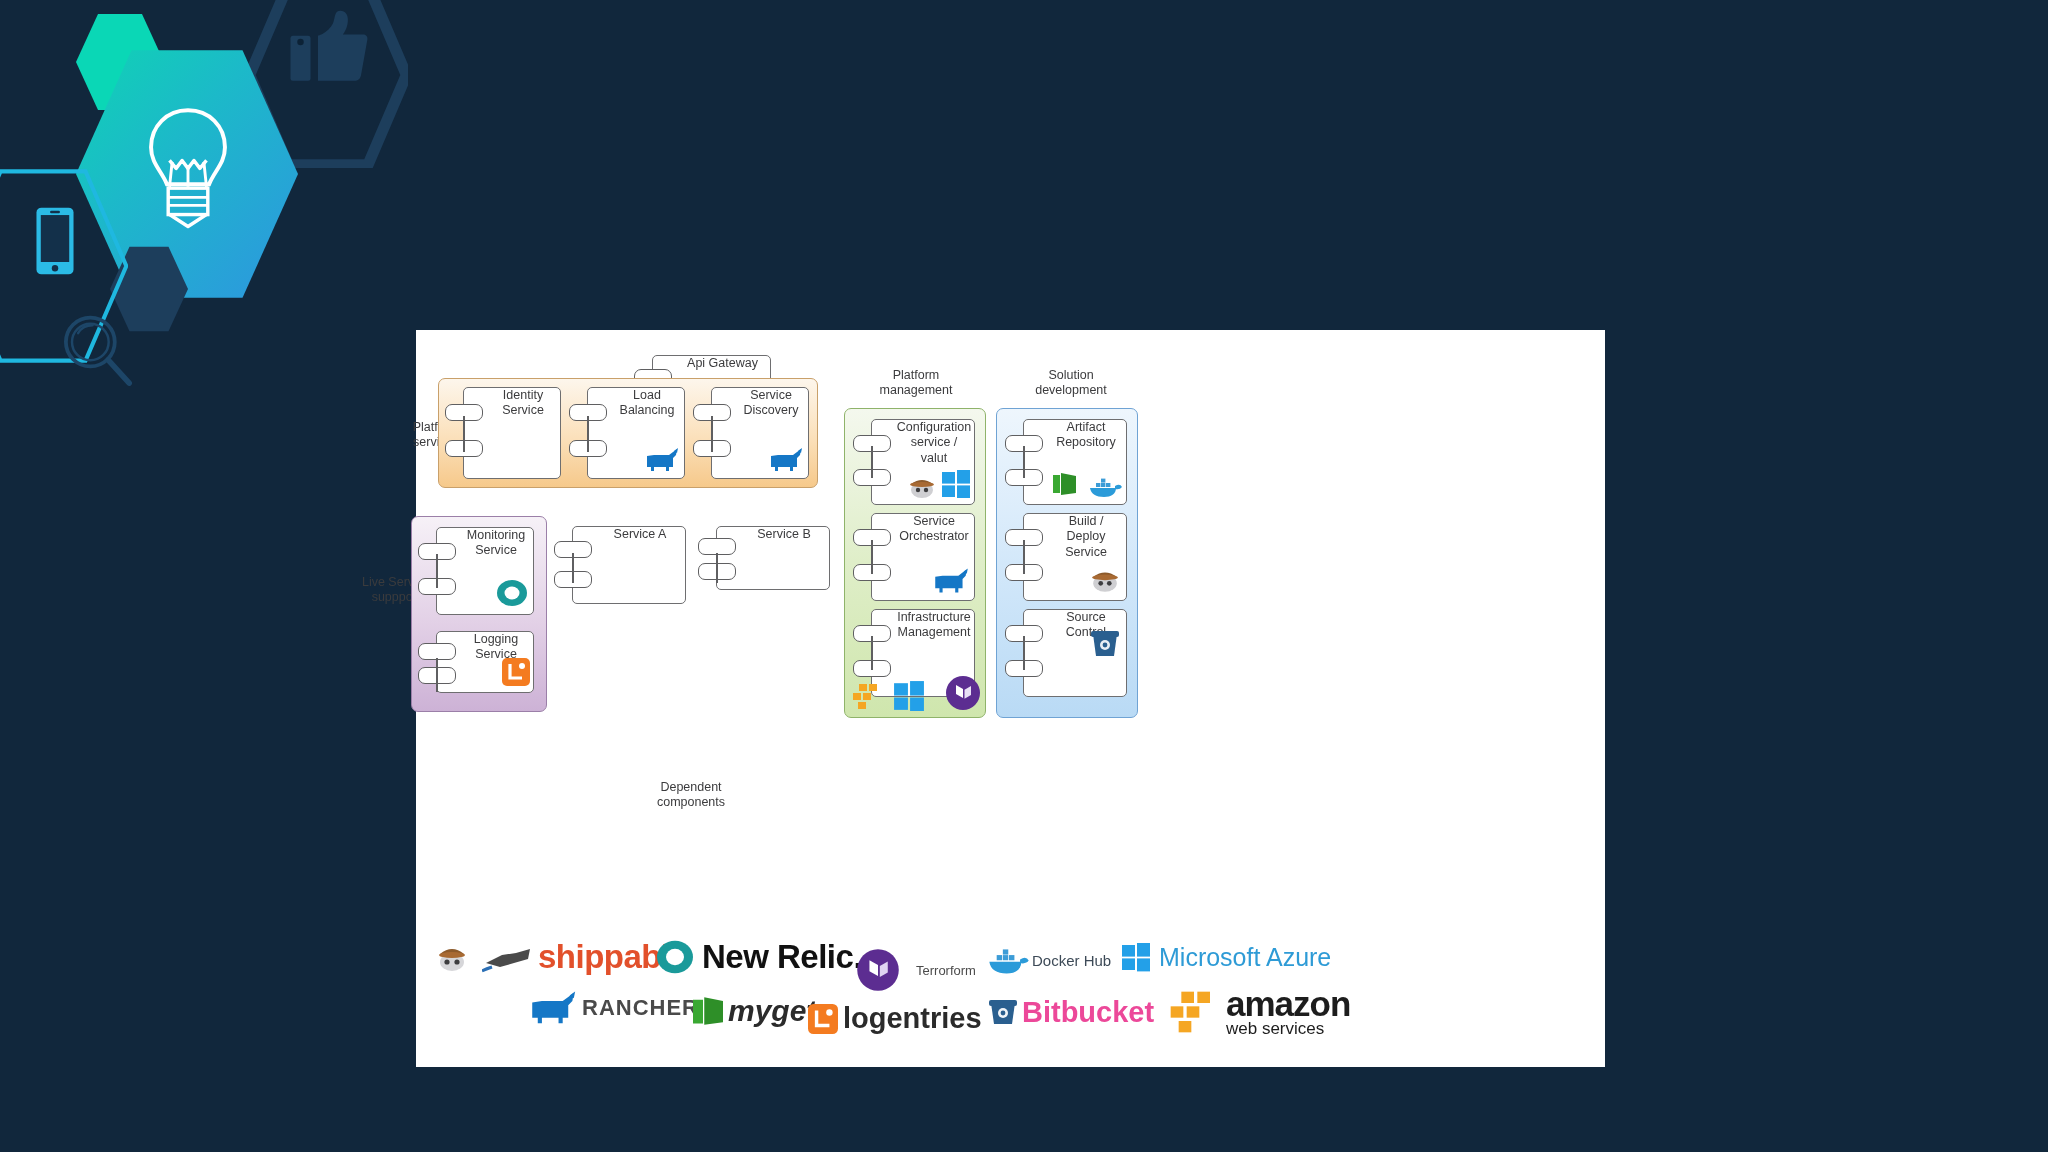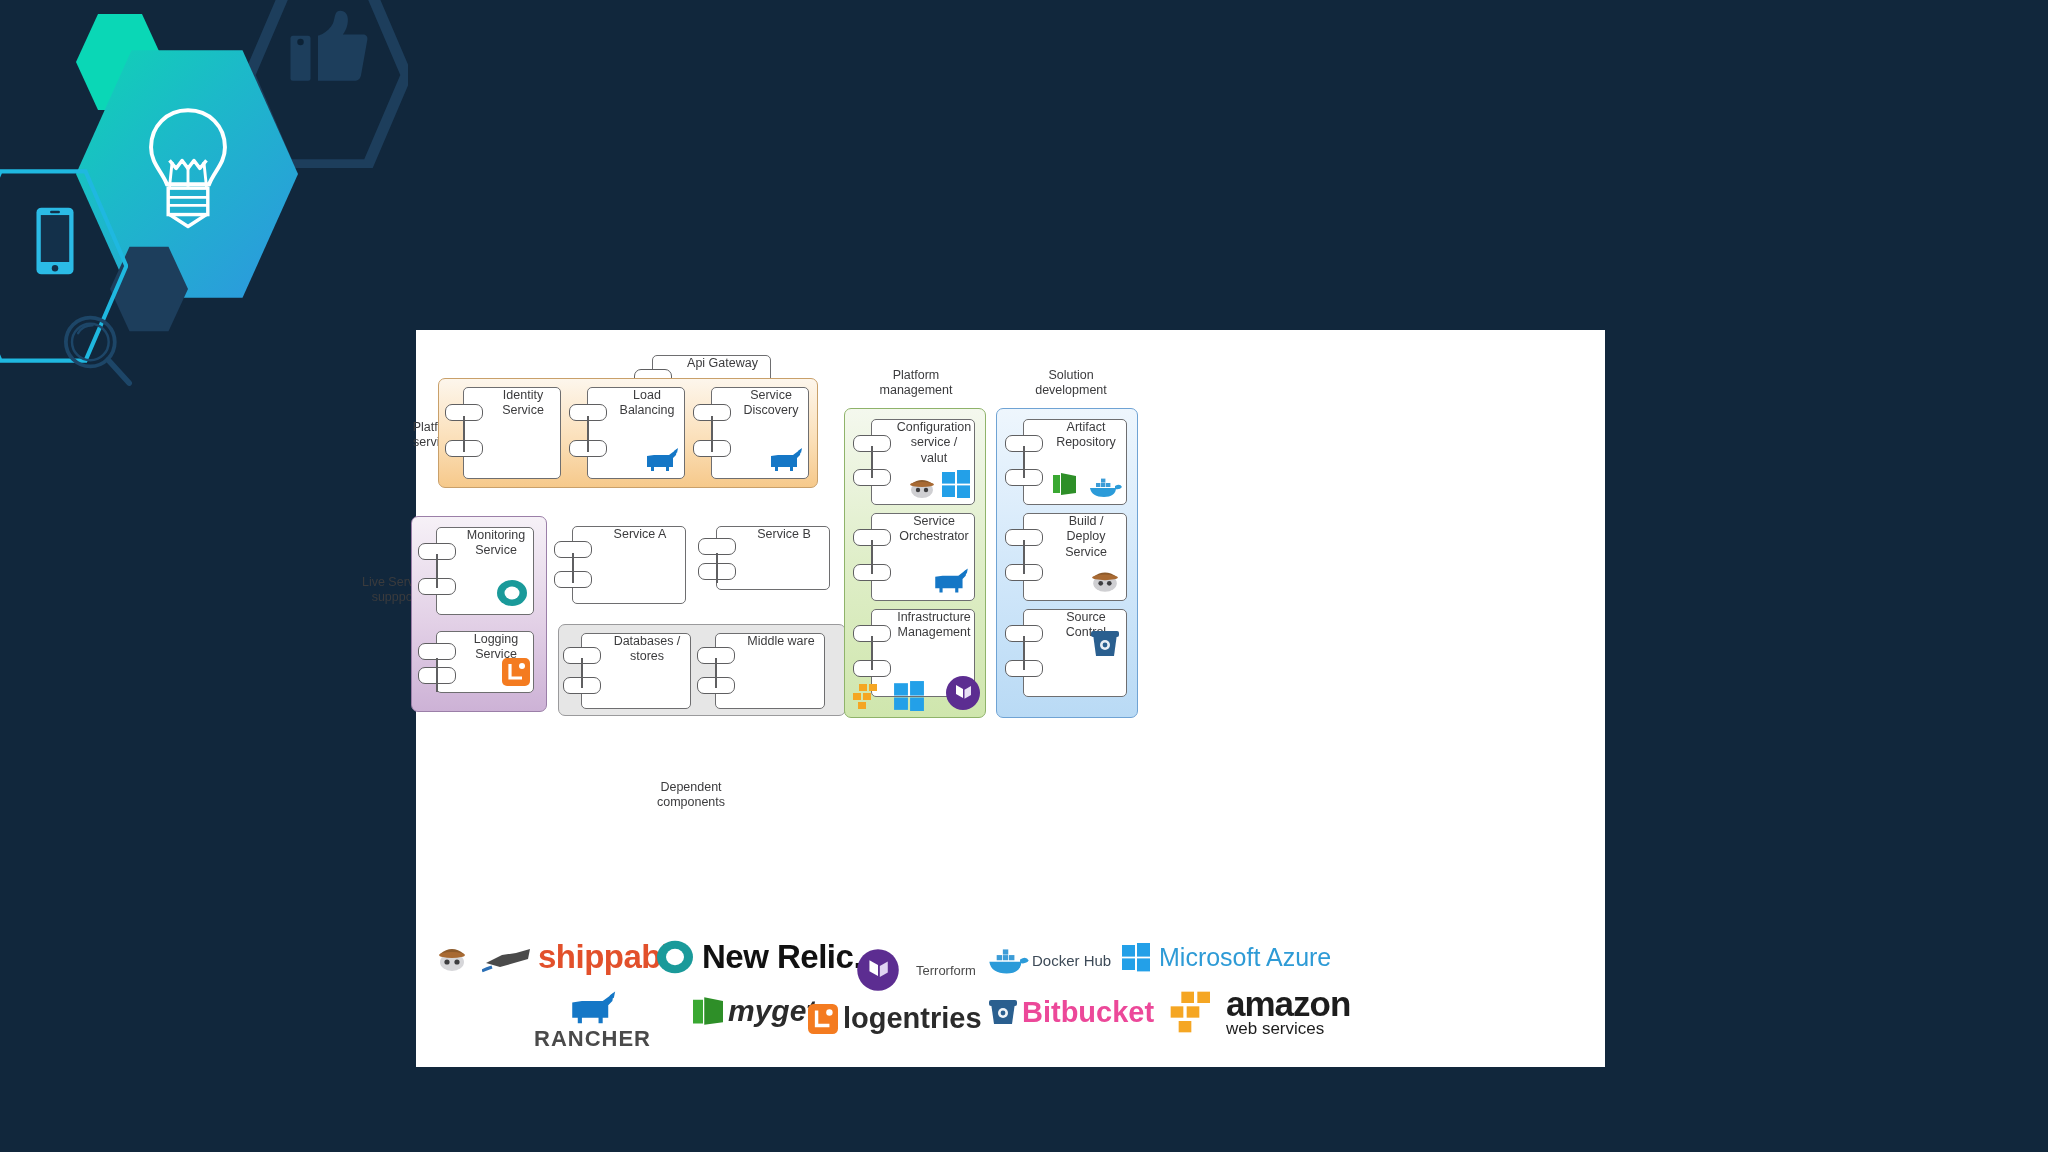--- a/index.html
+++ b/index.html
@@ -117,21 +117,21 @@
   
   .mark { position: absolute; }
 
   
   #logo-strip { position: absolute; left: 0; top: 600px; width: 1189px; height: 137px; }
   .logo { position: absolute; display: flex; align-items: center; }
   .logo-text { font-family: "Liberation Sans", sans-serif; white-space: nowrap; }
 
   .lg-shippable  { left: 20px;  top: 8px; }
   .lg-shippable .logo-text { font-size: 33px; font-weight: 700; color: #e2502b; letter-spacing:-0.5px;}
-  .lg-rancher    { left: 118px; top: 60px; flex-direction: column; }
+  .lg-rancher    { left: 108px; top: 60px; flex-direction: row; }
   .lg-rancher .logo-text { font-size: 22px; font-weight: 700; color: #4a4a4a; letter-spacing: 1px; }
   .lg-newrelic   { left: 238px; top: 8px; }
   .lg-newrelic .logo-text { font-size: 33px; font-weight: 700; color: #111; letter-spacing:-0.5px;}
   .lg-myget      { left: 275px; top: 64px; }
   .lg-myget .logo-text { font-size: 30px; font-weight: 700; color: #2b2b2b; font-style: italic; }
   .lg-terraform  { left: 440px; top: 18px; }
   .lg-terraform .logo-text { font-size: 13px; color: #4b4b4b; }
   .lg-logentries { left: 392px; top: 72px; }
   .lg-logentries .logo-text { font-size: 29px; font-weight: 700; color: #2b2b2b; }
   .lg-dockerhub  { left: 570px; top: 14px; }
@@ -293,34 +293,20 @@
       <span class="port-bar" style="top:26px; height:30px;"></span>
       <span class="comp-label">Service A</span>
     </div>
     <div class="comp" style="left:300px; top:196px; width:114px; height:64px;">
       <span class="port p1"></span>
       <span class="port p2"></span>
       <span class="port-bar" style="top:26px; height:30px;"></span>
       <span class="comp-label">Service B</span>
     </div>
 
-    <div class="group g-dependent" style="left:142px; top:294px; width:288px; height:92px;">
-      <div class="comp" style="left:22px; top:8px; width:110px; height:76px;">
-        <span class="port p1"></span>
-        <span class="port p2"></span>
-        <span class="port-bar" style="top:24px; height:30px;"></span>
-        <span class="comp-label">Databases /<br>stores</span>
-      </div>
-      <div class="comp" style="left:156px; top:8px; width:110px; height:76px;">
-        <span class="port p1"></span>
-        <span class="port p2"></span>
-        <span class="port-bar" style="top:24px; height:30px;"></span>
-        <span class="comp-label">Middle ware</span>
-      </div>
-    </div>
 
     <div class="group g-platform-mgmt" style="left:428px; top:78px; width:142px; height:310px;">
       <div class="comp" style="left:26px; top:10px; width:104px; height:86px;">
         <span class="port p1"></span>
         <span class="port p2"></span>
         <span class="port-bar" style="top:26px; height:32px;"></span>
         <span class="comp-label">Configuration<br>service / valut</span>
         <span class="mark" style="right:38px; bottom:1px;">
           <svg width="28" height="26" viewBox="0 0 28 26">
             <ellipse cx="14" cy="17" rx="11" ry="8" fill="#cfcfd2"></ellipse>

